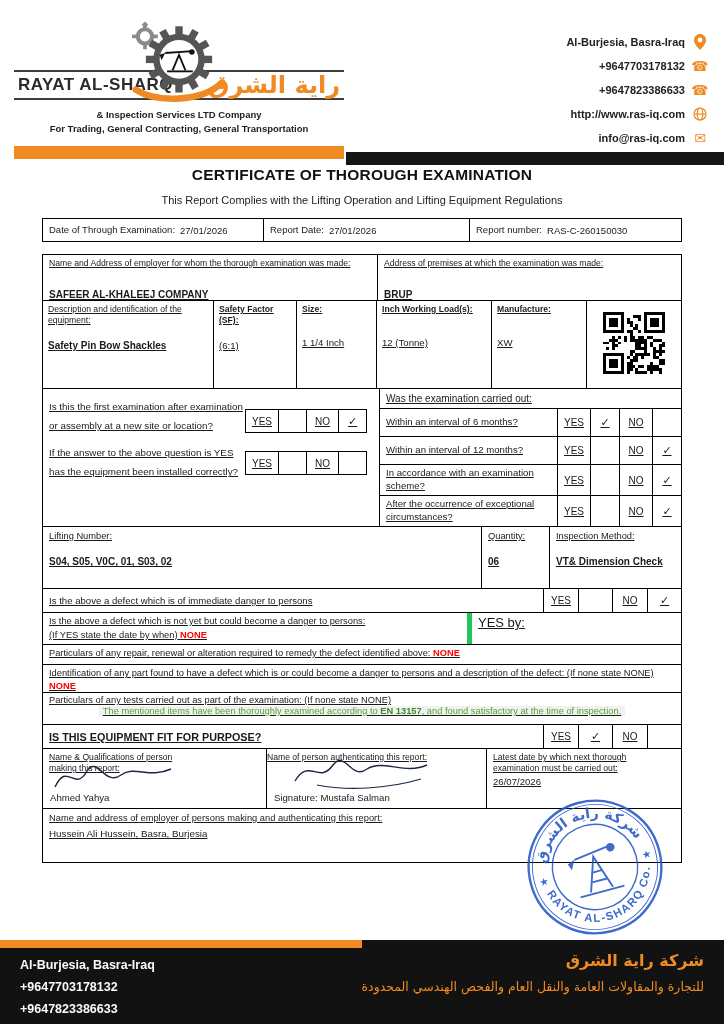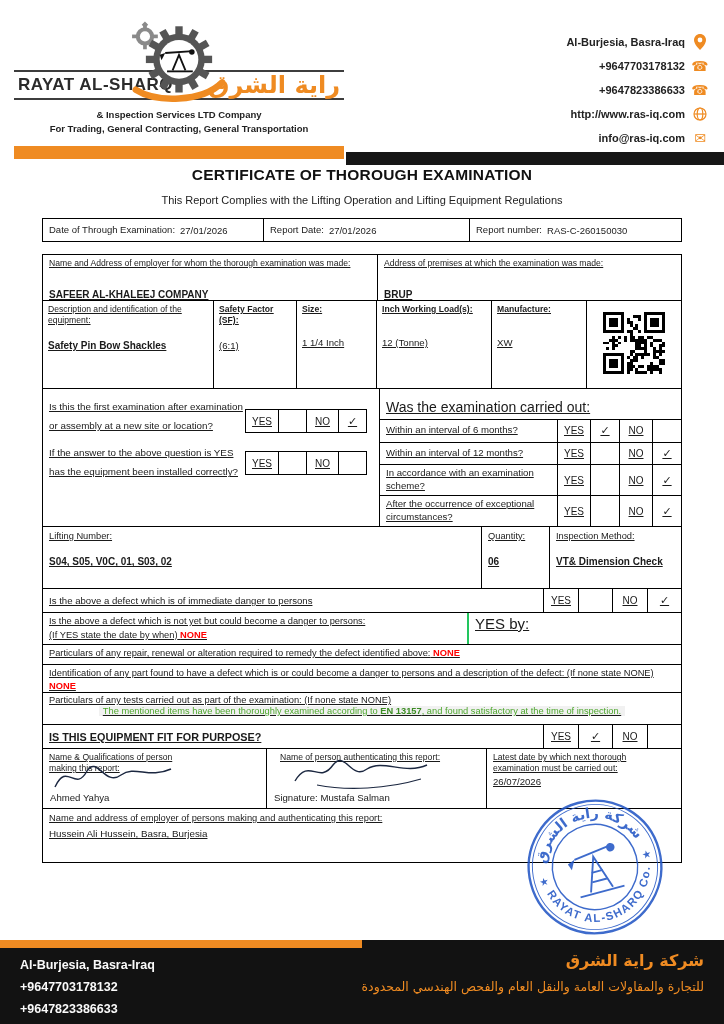--- a/index.html
+++ b/index.html
@@ -62,53 +62,53 @@
 
   .r-q { height:138px; }
   .q-left { width:336px; padding:8px 6px; }
   .q-item { display:flex; margin-bottom:8px; }
   .q-text { width:196px; font-size:9.8px; line-height:1.95; }
   .yn { display:flex; border:1px solid #000; height:24px; margin-top:12px; }
   .yn > div { display:flex; align-items:center; justify-content:center; font-size:10px; }
   .yn .l { width:32px; } .yn .bx { width:28px; border-left:1px solid #000; font-size:11px; }
   .yn .l2 { width:32px; border-left:1px solid #000; }
   .q-right { flex:1; border-left:1px solid #000; display:flex; flex-direction:column; }
-  .exam-header { padding:4px 6px; font-size:14px;margin-top:6px; }
+  .exam-header { padding:4px 6px; font-size:10px; }
   .exam-row { border-top:1px solid #000; flex:1; display:flex; }
   .exam-q { flex:1; padding:2px 6px; font-size:9.6px; display:flex; align-items:center; line-height:1.35; }
   .strip { display:flex; }
   .strip > div { display:flex; align-items:center; justify-content:center; font-size:10px; border-left:1px solid #000; }
   .strip .sl { width:33px; } .strip .sb { width:29px; font-size:11px; }
   .strip2 .sl { width:35px; } .strip2 .sb { width:34px; font-size:11px; }
 
   .r-serial { height:62px; }
   .r-serial > div { padding:3px 6px; }
   .ser-1 { width:438px; } .ser-2 { width:68px; } .ser-3 { flex:1; }
   .r-serial .val { margin-top:14px; }
 
   .r-def { height:24px; }
   .def-text { flex:1; padding:0 6px; display:flex; align-items:center; font-size:9.6px; }
 
   .r-fut { height:32px; }
   .fut-left { flex:1; padding:2px 6px; font-size:9.3px; line-height:1.5; }
-  .fut-right { width:214px; border-left:2px solid #22c55e; padding:2px 6px; font-size:15px; }
+  .fut-right { width:214px; border-left:5px solid #22c55e; padding:2px 6px; font-size:13px; }
 
   .r-rep { height:20px; display:block; padding:3px 6px; font-size:9.3px; }
   .r-id  { height:28px; display:block; padding:2px 6px; font-size:9.3px; line-height:1.45; }
   .r-tests { height:32px; display:block; padding:2px 6px; font-size:9.3px; }
   .green-line { text-align:center; margin-top:1px; font-size:9.3px; color:#4ea72e; }
   .green-line .hl { background:#f1f1f1; padding:0 4px; }
   .green-line .std { font-weight:bold; color:#3c8c24; }
 
   .r-fit { height:24px; }
   .fit-text { flex:1; padding:0 6px; display:flex; align-items:center; font-weight:bold; font-size:10.8px; }
 
   .r-sig { height:60px; }
   .sig-c1 { width:223px; position:relative; padding:3px 6px; }
-  .sig-c2 { width:220px; position:relative; padding:3px 13px; }
+  .sig-c2 { width:220px; position:relative; padding:3px 0; }
   .sig-c3 { flex:1; padding:3px 6px; }
   .sig-name { position:absolute; left:7px; bottom:5px; font-size:9.6px; }
   .sig-svg { position:absolute; pointer-events:none; }
   .sig-c3 .val { font-weight:normal; font-size:9.6px; margin-top:2px; }
 
   .r-emp2 { height:54px; display:block; padding:3px 6px; }
   .r-emp2 .val { font-weight:normal; font-size:9.8px; margin-top:4px; }
 
   
   .stamp { position:absolute; left:524px; top:796px; width:142px; height:142px;

